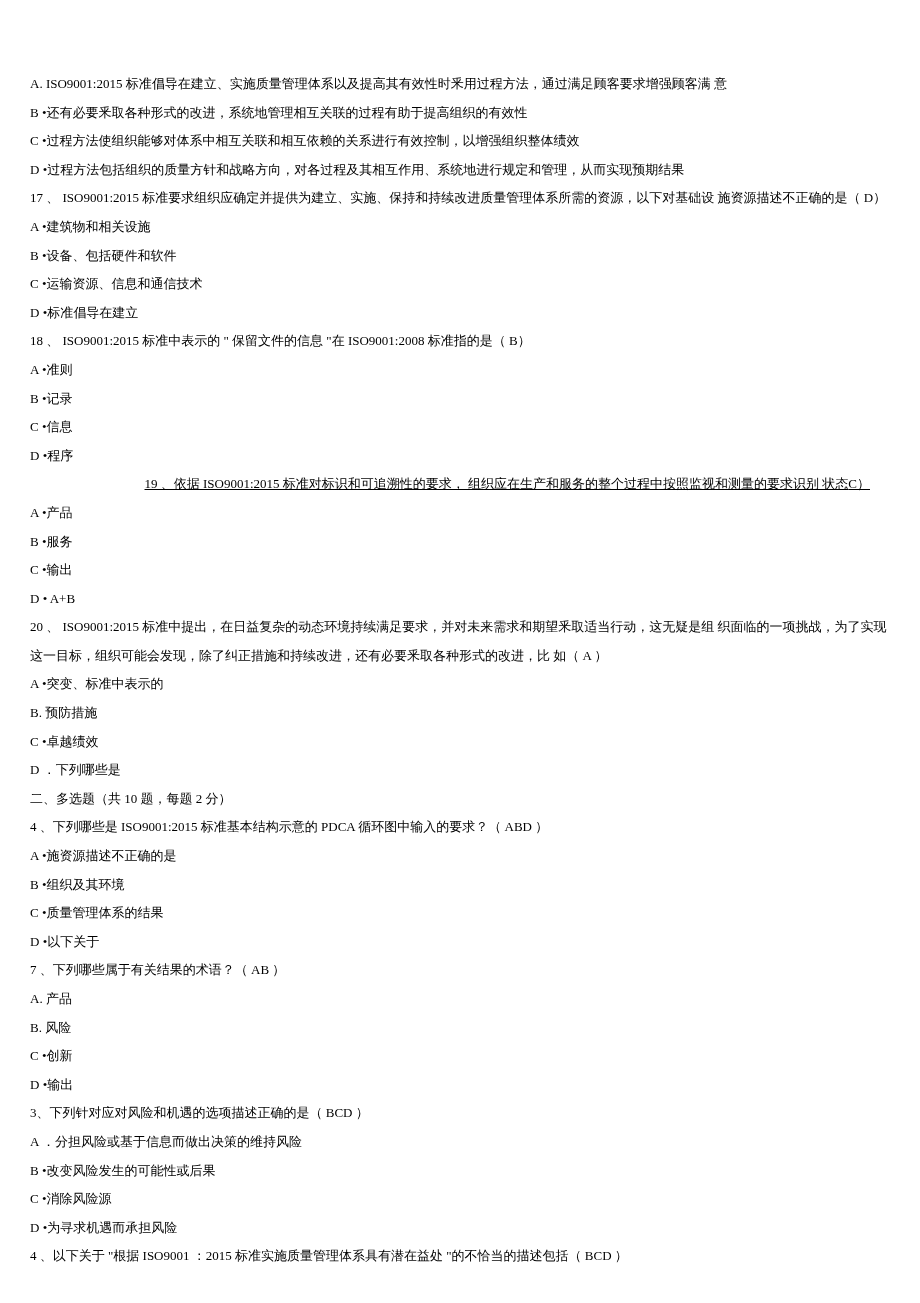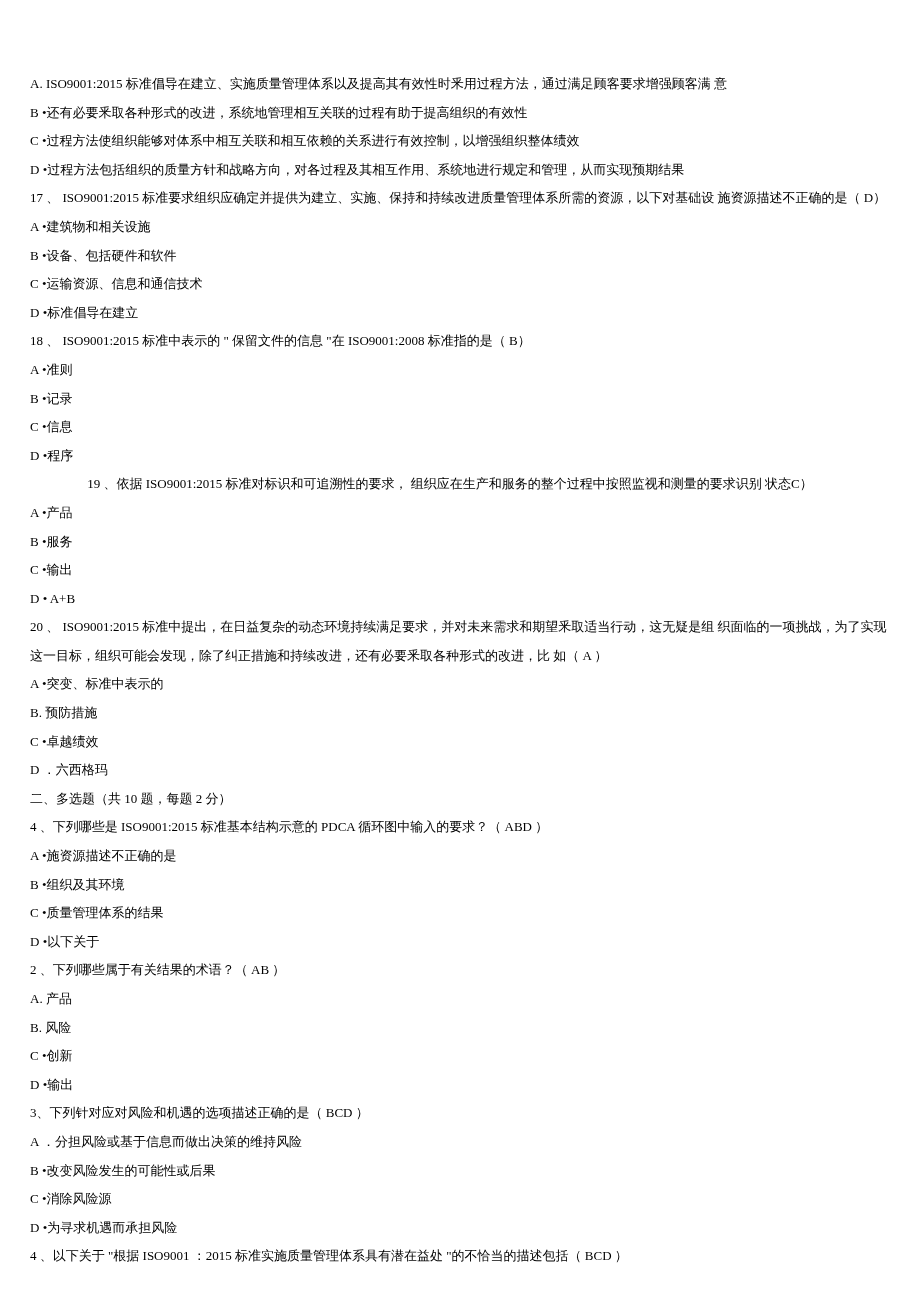--- a/index.html
+++ b/index.html
@@ -11,21 +11,22 @@
       max-width: 920px;
       margin: 0 auto;
       padding: 70px 30px 30px 30px;
       box-sizing: border-box;
     }
     .line {
       display: block;
     }
     .q19 {
       display: flex;
-      justify-content: center;
+      justify-content: flex-end;
+      text-decoration: underline;
     }
     .q19-right {
       padding-right: 20px;
     }
   </style>
 </head>
 <body>
 
 <span class="line">A. ISO9001:2015 标准倡导在建立、实施质量管理体系以及提高其有效性时釆用过程方法，通过满足顾客要求增强顾客满 意</span>
 <span class="line">B •还有必要釆取各种形式的改进，系统地管理相互关联的过程有助于提高组织的有效性</span>
@@ -46,28 +47,28 @@
   <span class="q19-right">C）</span>
 </span>
 <span class="line">A •产品</span>
 <span class="line">B •服务</span>
 <span class="line">C •输出</span>
 <span class="line">D • A+B</span>
 <span class="line">20 、 ISO9001:2015 标准中提出，在日益复杂的动态环境持续满足要求，并对未来需求和期望釆取适当行动，这无疑是组 织面临的一项挑战，为了实现这一目标，组织可能会发现，除了纠正措施和持续改进，还有必要釆取各种形式的改进，比 如（ A ）</span>
 <span class="line">A •突变、标准中表示的</span>
 <span class="line">B. 预防措施</span>
 <span class="line">C •卓越绩效</span>
-<span class="line">D ．六西格玛</span>
+<span class="line">D ．下列哪些是</span>
 <span class="line">二、多选题（共 10 题，每题 2 分）</span>
 <span class="line">4 、下列哪些是 ISO9001:2015 标准基本结构示意的 PDCA 循环图中输入的要求？（ ABD ）</span>
 <span class="line">A •施资源描述不正确的是</span>
 <span class="line">B •组织及其环境</span>
 <span class="line">C •质量管理体系的结果</span>
 <span class="line">D •以下关于</span>
-<span class="line">2 、下列哪些属于有关结果的术语？（  AB ）</span>
+<span class="line">7 、下列哪些属于有关结果的术语？（  AB ）</span>
 <span class="line">A. 产品</span>
 <span class="line">B. 风险</span>
 <span class="line">C •创新</span>
 <span class="line">D •输出</span>
 <span class="line">3、下列针对应对风险和机遇的选项描述正确的是（    BCD ）</span>
 <span class="line">A ．分担风险或基于信息而做出决策的维持风险</span>
 <span class="line">B •改变风险发生的可能性或后果</span>
 <span class="line">C •消除风险源</span>
 <span class="line">D •为寻求机遇而承担风险</span>
 <span class="line">4 、以下关于 "根据 ISO9001 ：2015 标准实施质量管理体系具有潜在益处 "的不恰当的描述包括（ BCD ）</span>

